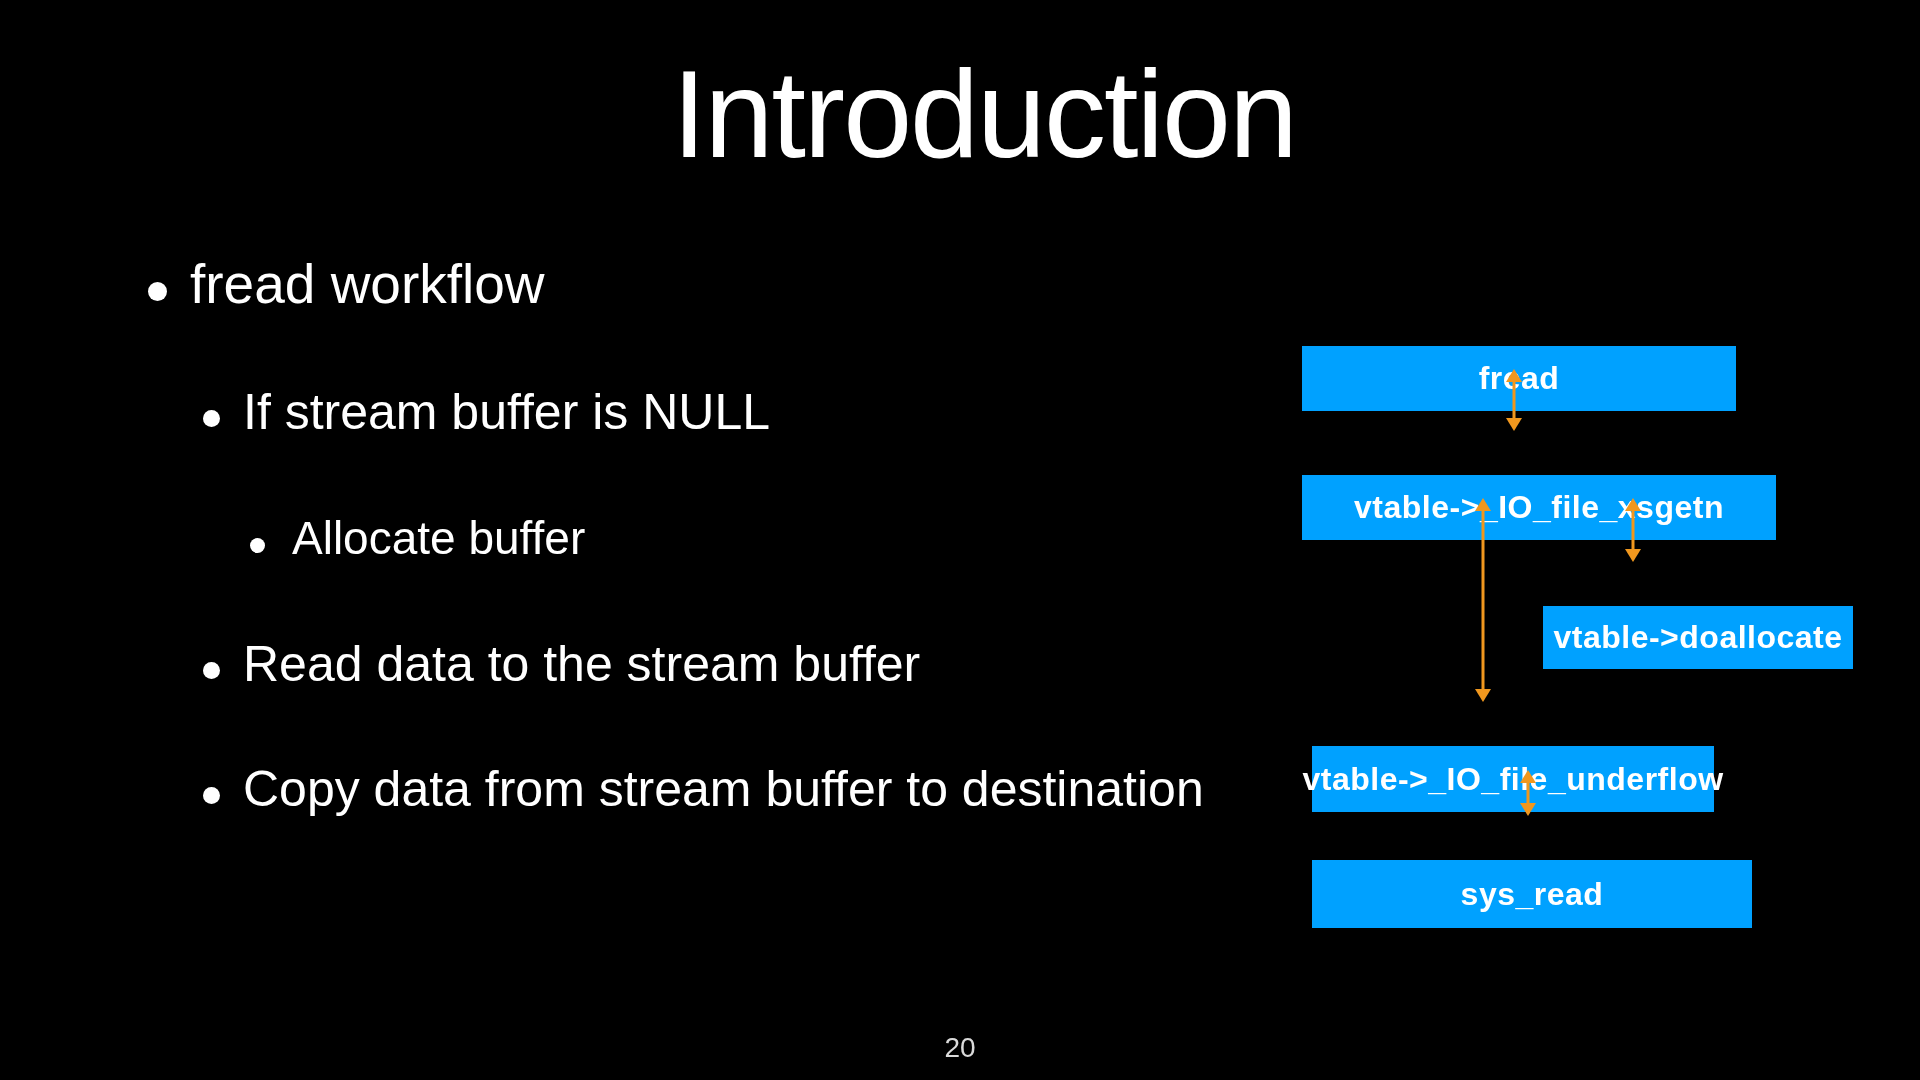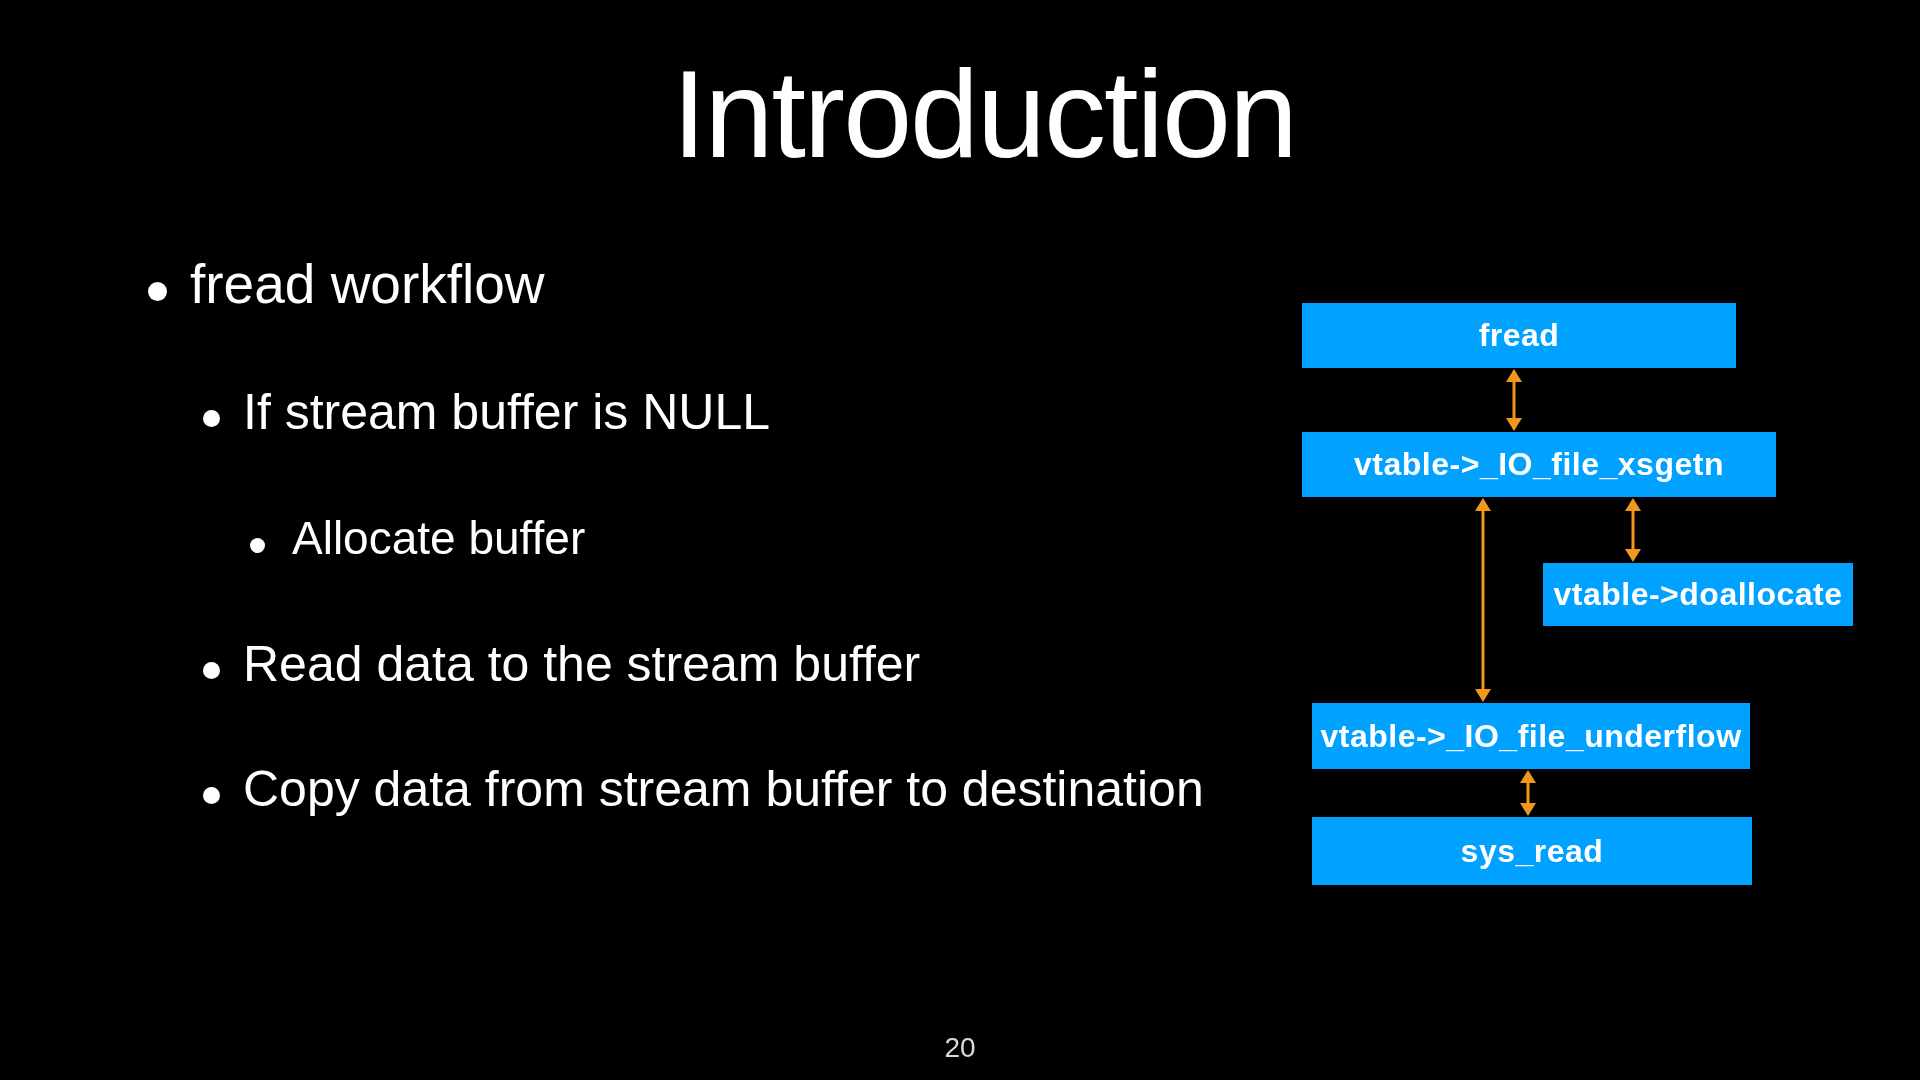--- a/index.html
+++ b/index.html
@@ -57,25 +57,26 @@
     position: absolute;
     display: flex;
     align-items: center;
     justify-content: center;
     background: var(--box-blue, #00A1FF);
     color: var(--text-white, #ffffff);
     font-size: 32px;
     font-weight: 600;
     letter-spacing: 0.5px;
     white-space: nowrap;
+    margin-top: 43px;
   }
   .node-fread      { left: 1302px; top: 303px; width: 434px; height: 65px; }
   .node-xsgetn     { left: 1302px; top: 432px; width: 474px; height: 65px; }
   .node-doallocate { left: 1543px; top: 563px; width: 310px; height: 63px; }
-  .node-underflow  { left: 1312px; top: 703px; width: 438px; height: 66px; }
+  .node-underflow  { left: 1312px; top: 703px; width: 402px; height: 66px; }
   .node-sysread    { left: 1312px; top: 817px; width: 440px; height: 68px; align-items: center; }
 
   
   .arrow {
     position: absolute;
     width: 16px;
   }
   .arrow .shaft {
     position: absolute;
     left: 50%;

